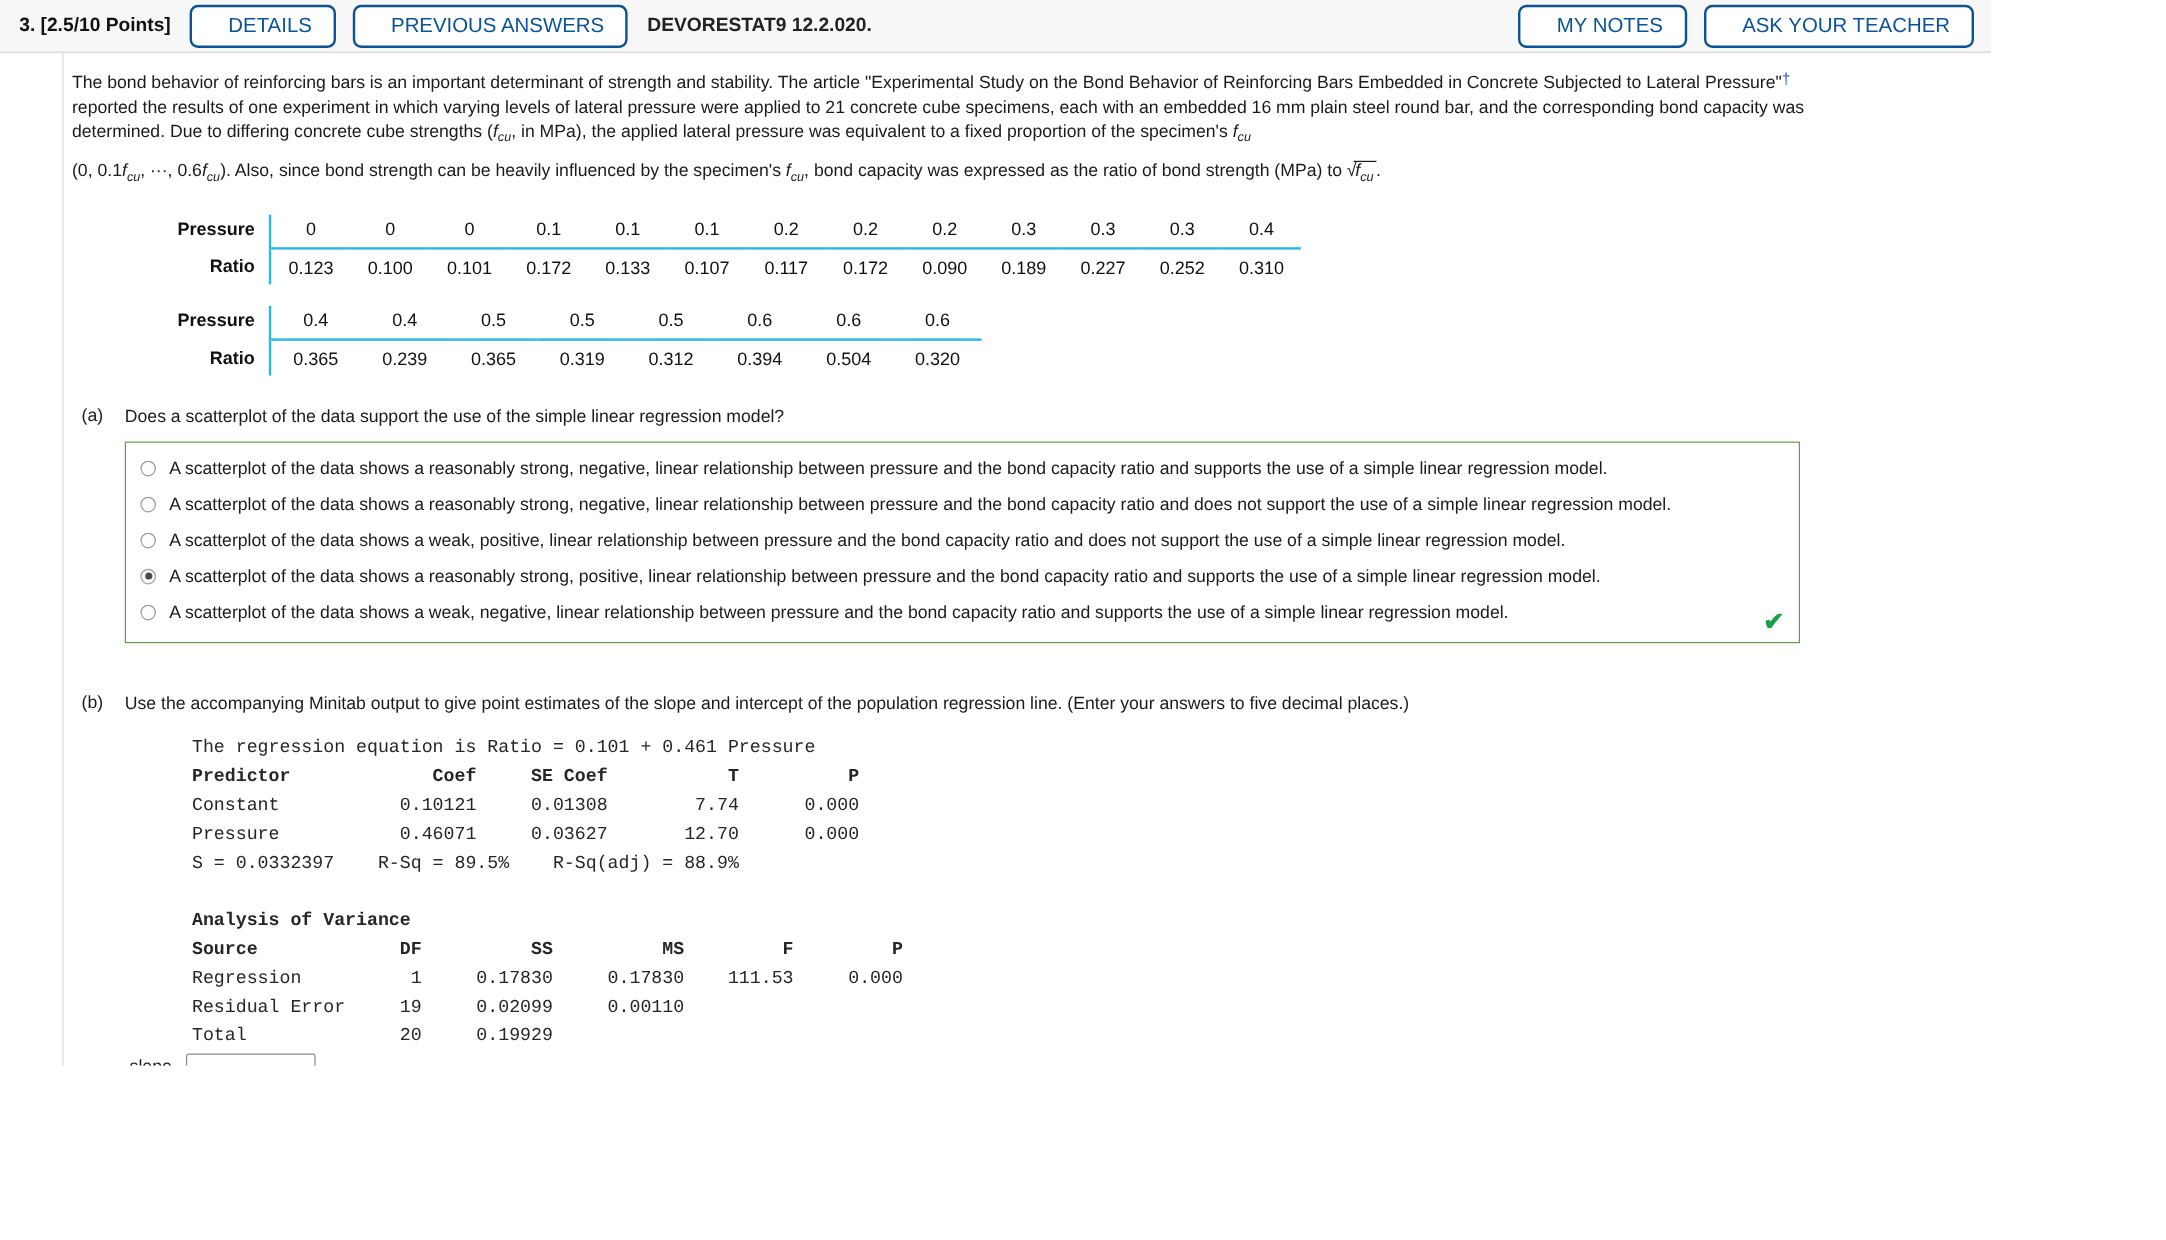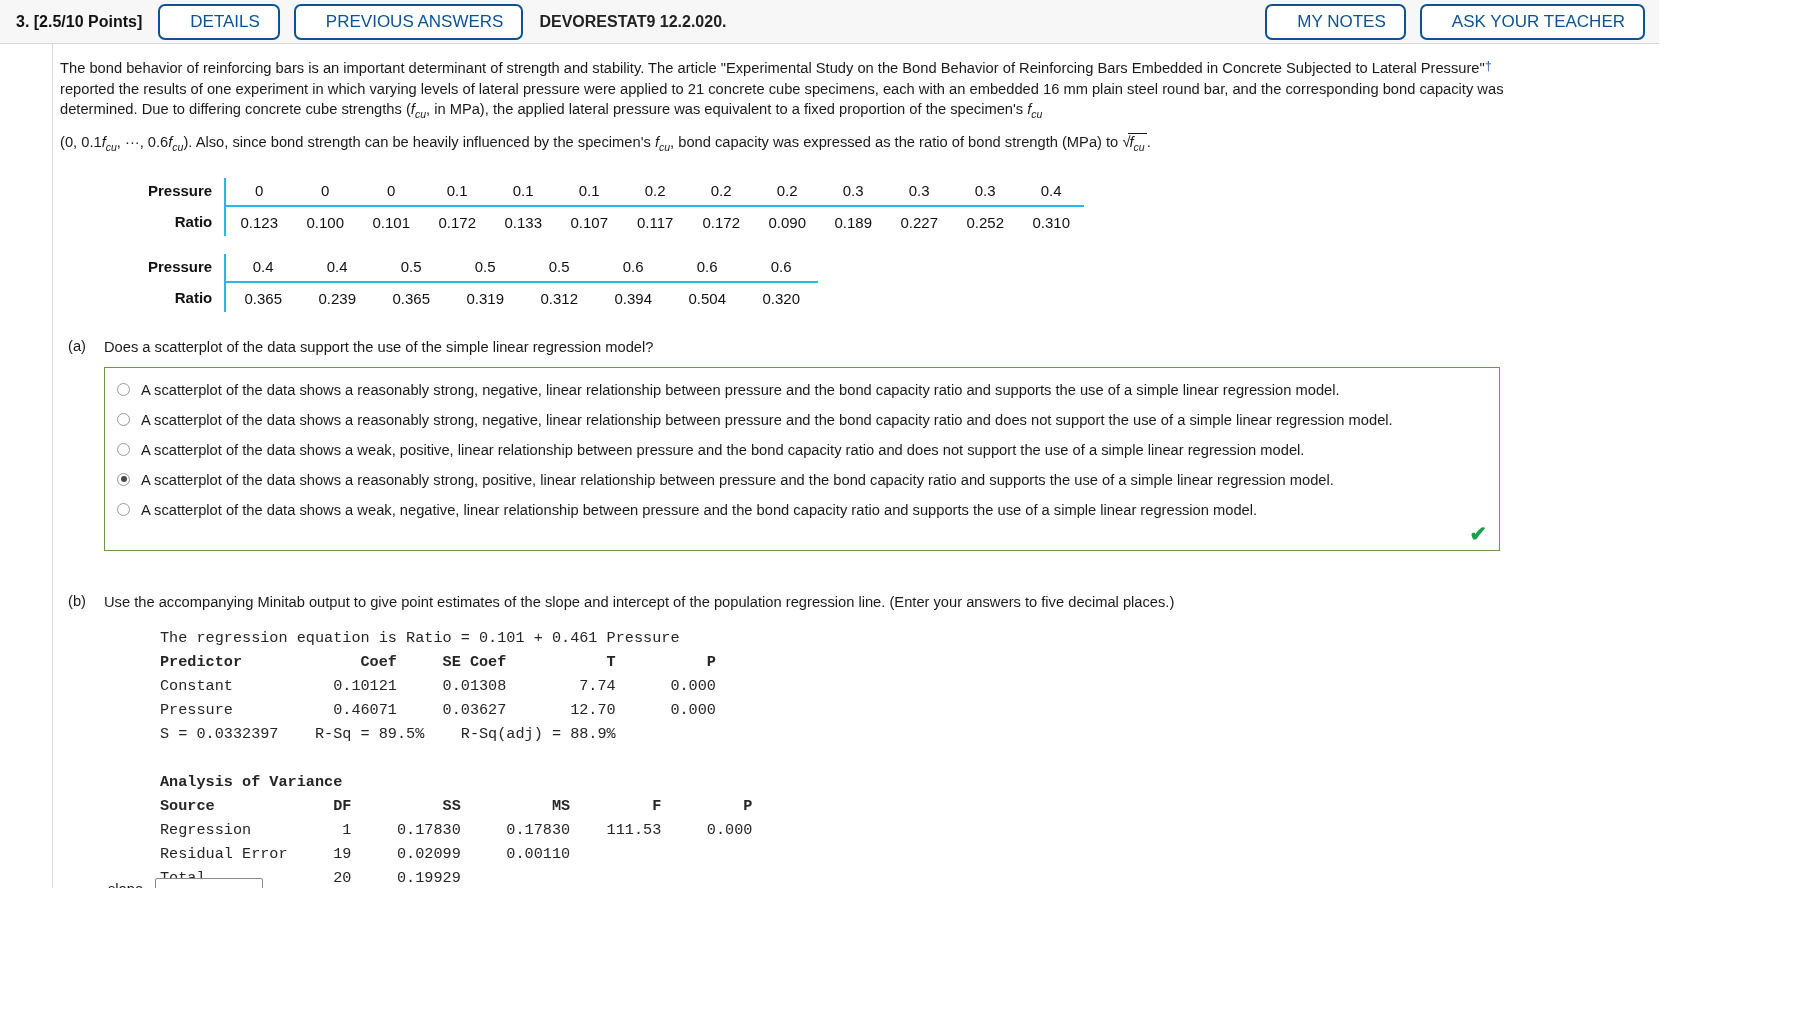--- a/index.html
+++ b/index.html
@@ -108,21 +108,21 @@
     box-sizing:border-box;
     padding:12px 10px 14px 10px;
     position:relative;
     background:#ffffff;
   }
   .opt{
     display:flex;align-items:flex-start;
     margin:0 0 10px 0;
     font-size:14.7px;line-height:20px;color:#1a1a1a;
   }
-  .opt:last-of-type{margin-bottom:16px;}
+  .opt:last-of-type{margin-bottom:0;}
   .radio{
     width:13px;height:13px;border-radius:50%;
     border:1px solid #9b9b9b;
     background:#fdfdfd;
     margin:3px 11px 0 2px;
     flex:0 0 auto;
     position:relative;
     box-sizing:border-box;
     cursor:pointer;
   }

